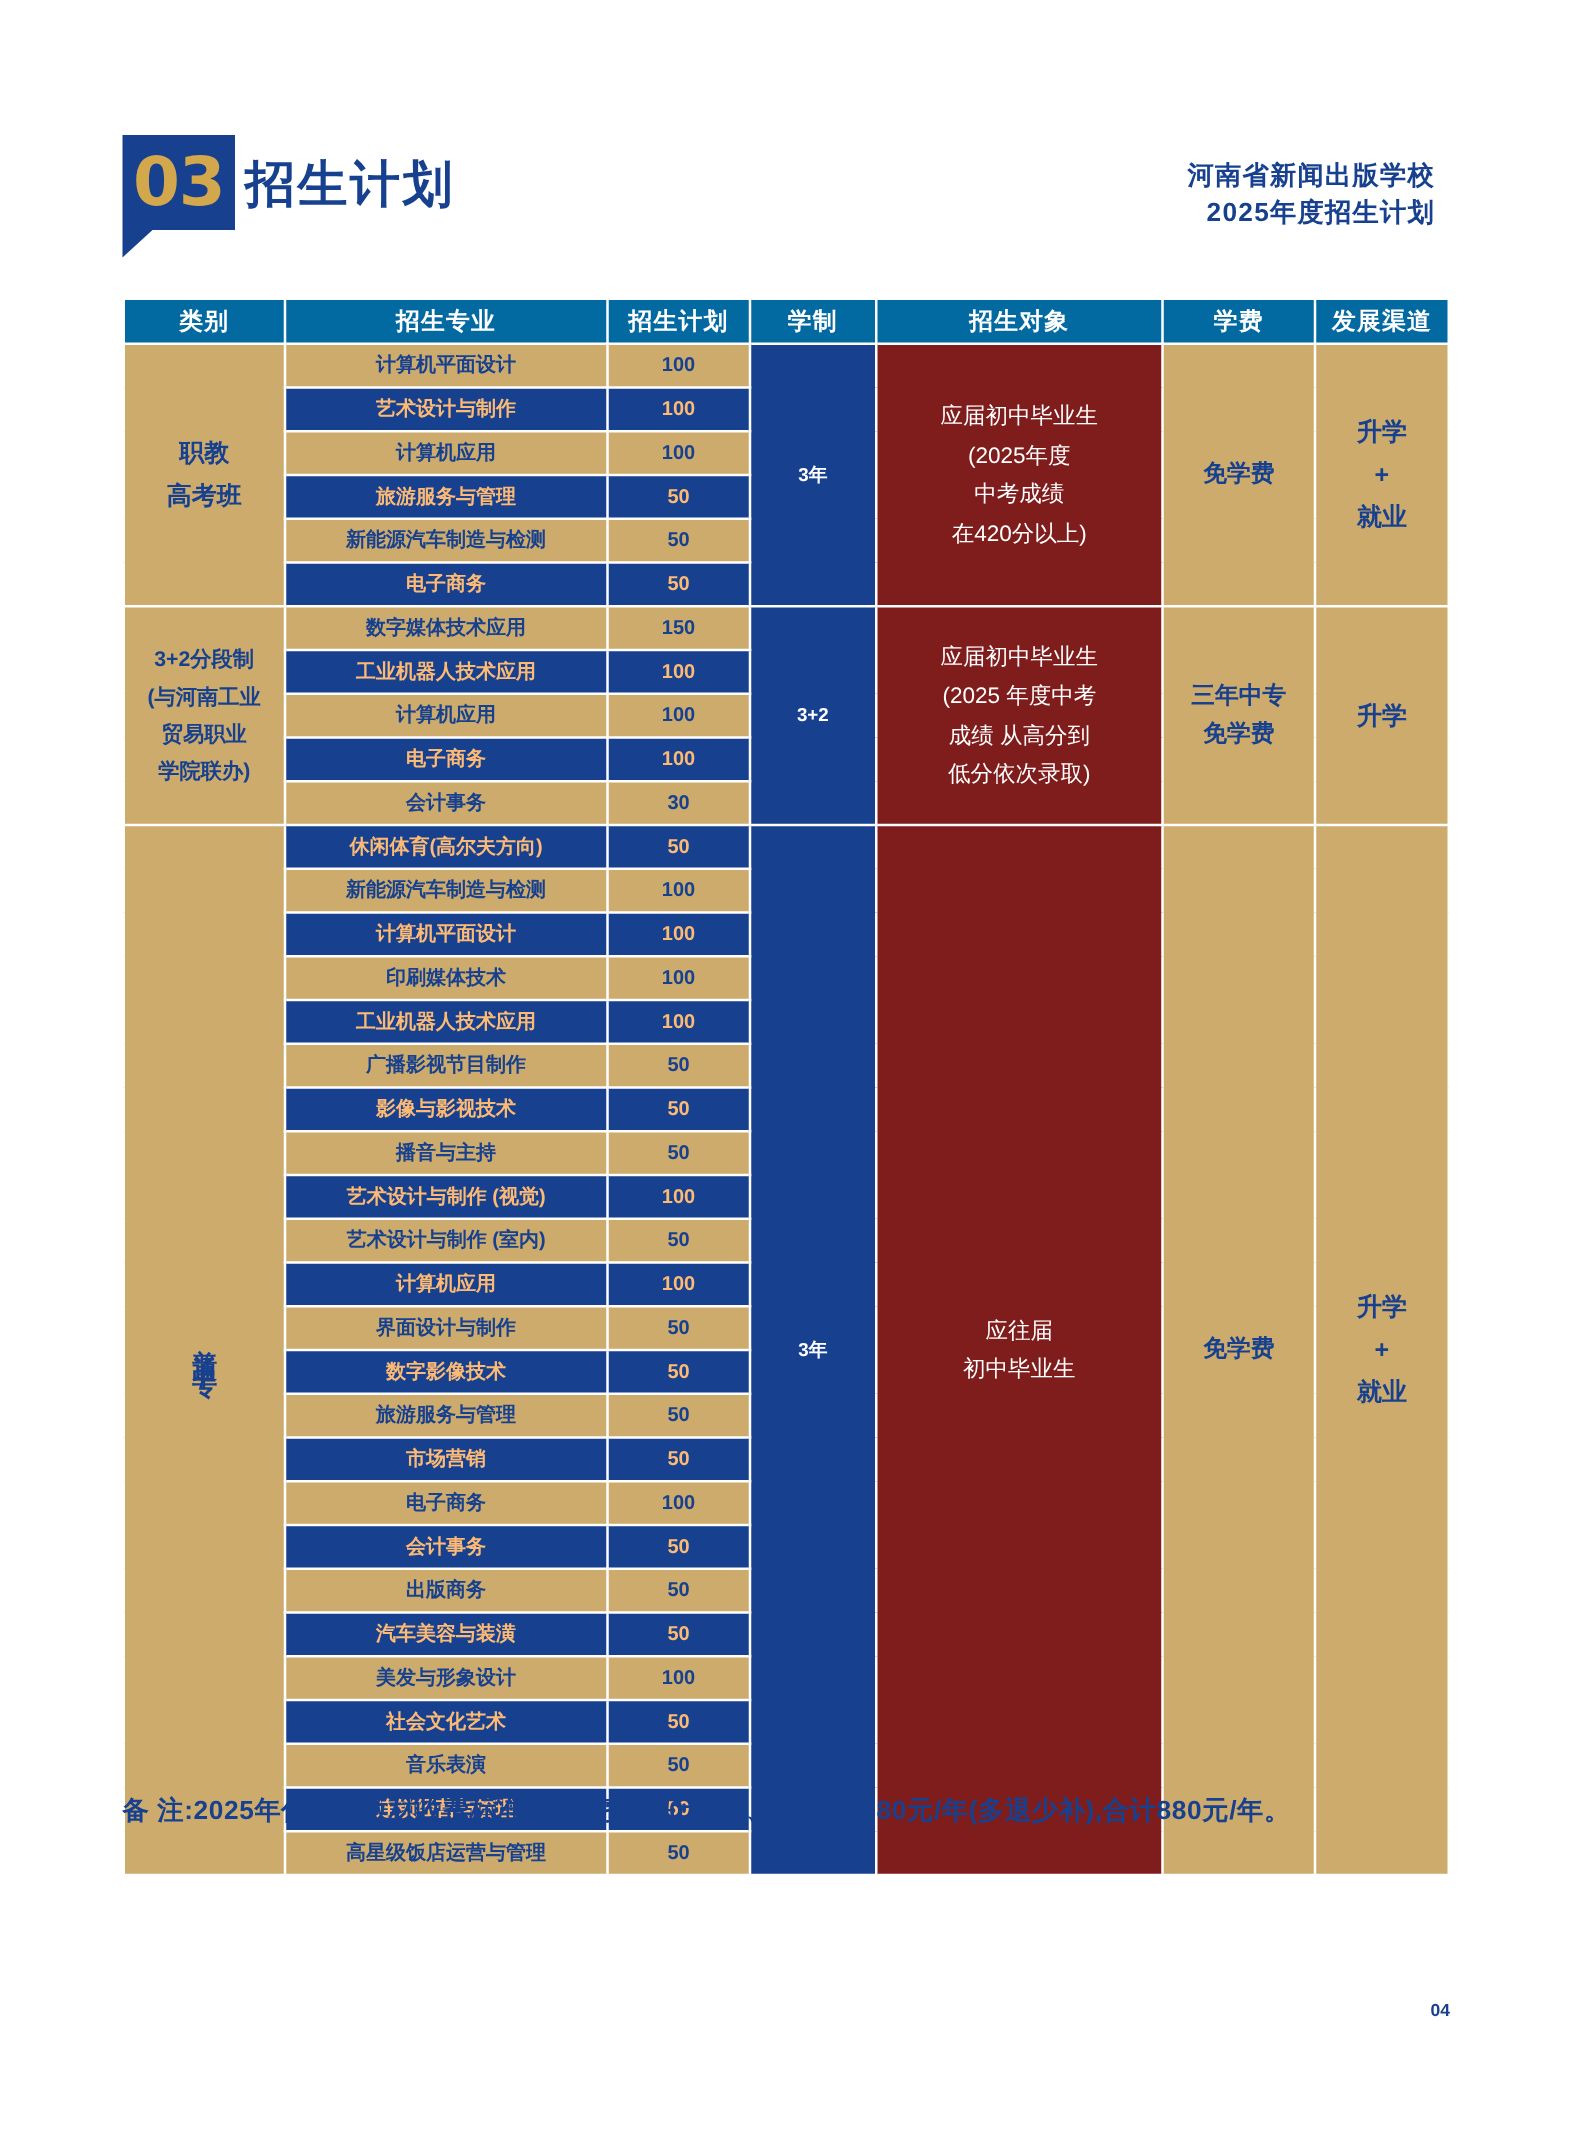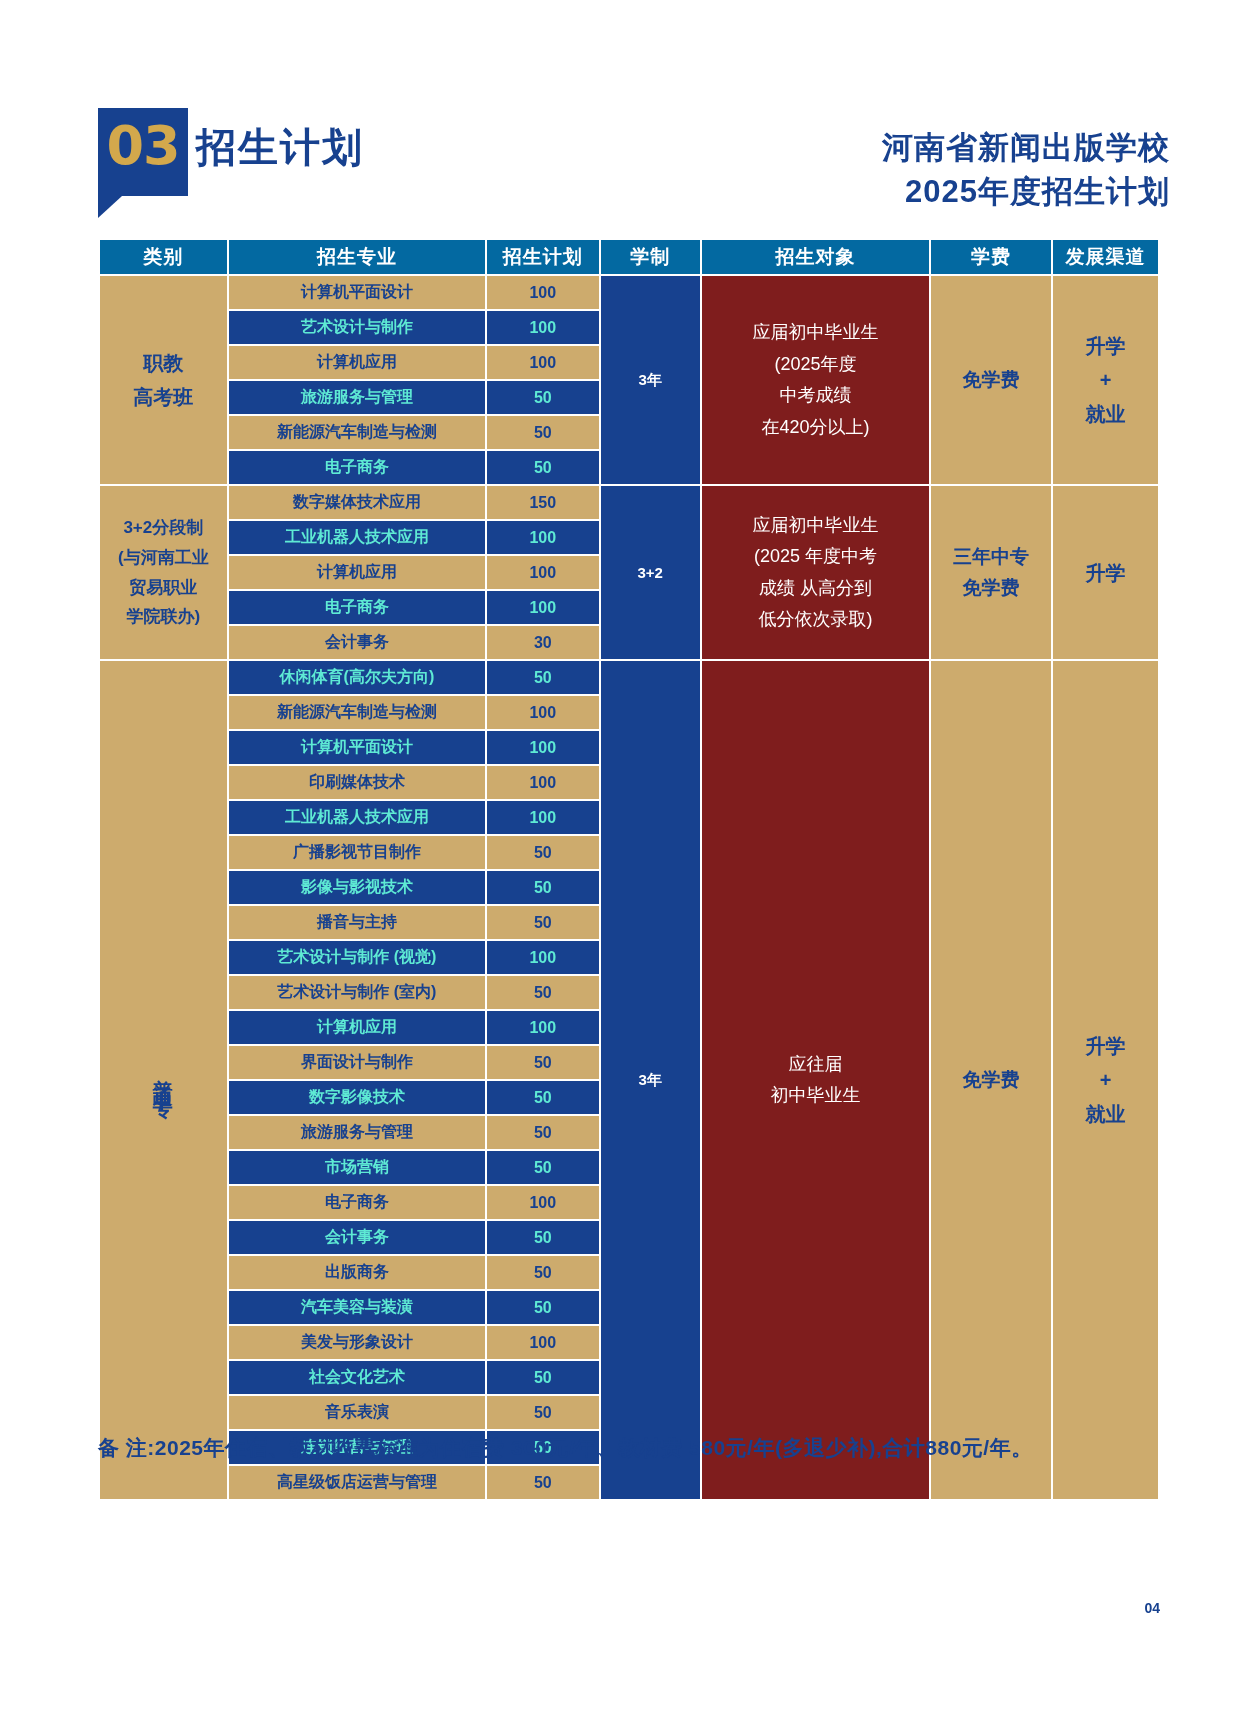--- a/index.html
+++ b/index.html
@@ -26,21 +26,21 @@
   }
   .badge-wrap {
     position: absolute;
     left: 98px;
     top: 0;
     width: 90px;
     height: 96px;
   }
   .badge {
     width: 90px;
-    height: 88px;
+    height: 76px;
     background: #17418f;
     color: #d3a84c;
     font-size: 54px;
     font-weight: bold;
     line-height: 76px;
     text-align: center;
     letter-spacing: -1px;
     font-family: "DejaVu Sans", sans-serif;
   }
   .badge-tail {
@@ -53,24 +53,24 @@
     position: absolute;
     left: 196px;
     top: 12px;
     font-size: 40px;
     font-weight: bold;
     color: #17418f;
     letter-spacing: 2px;
   }
   .doc-title {
     position: absolute;
-    right: 88px;
+    right: 110px;
     top: 18px;
     text-align: right;
-    font-size: 31px;
+    font-size: 21px;
     font-weight: bold;
     color: #17418f;
     line-height: 1.42;
     letter-spacing: 1px;
   }
 
   
   .table {
     position: absolute;
     left: 98px;
@@ -106,21 +106,21 @@
     height: 33px;
     font-size: 16px;
     font-weight: bold;
   }
   td.gold {
     background: #cdab6d;
     color: #17418f;
   }
   td.blue {
     background: #17418f;
-    color: #5eead4;
+    color: #fdba74;
   }
   td.cat {
     background: #cdab6d;
     color: #17418f;
     font-size: 20px;
     font-weight: bold;
     line-height: 1.7;
   }
   td.cat.small {
     font-size: 17px;

